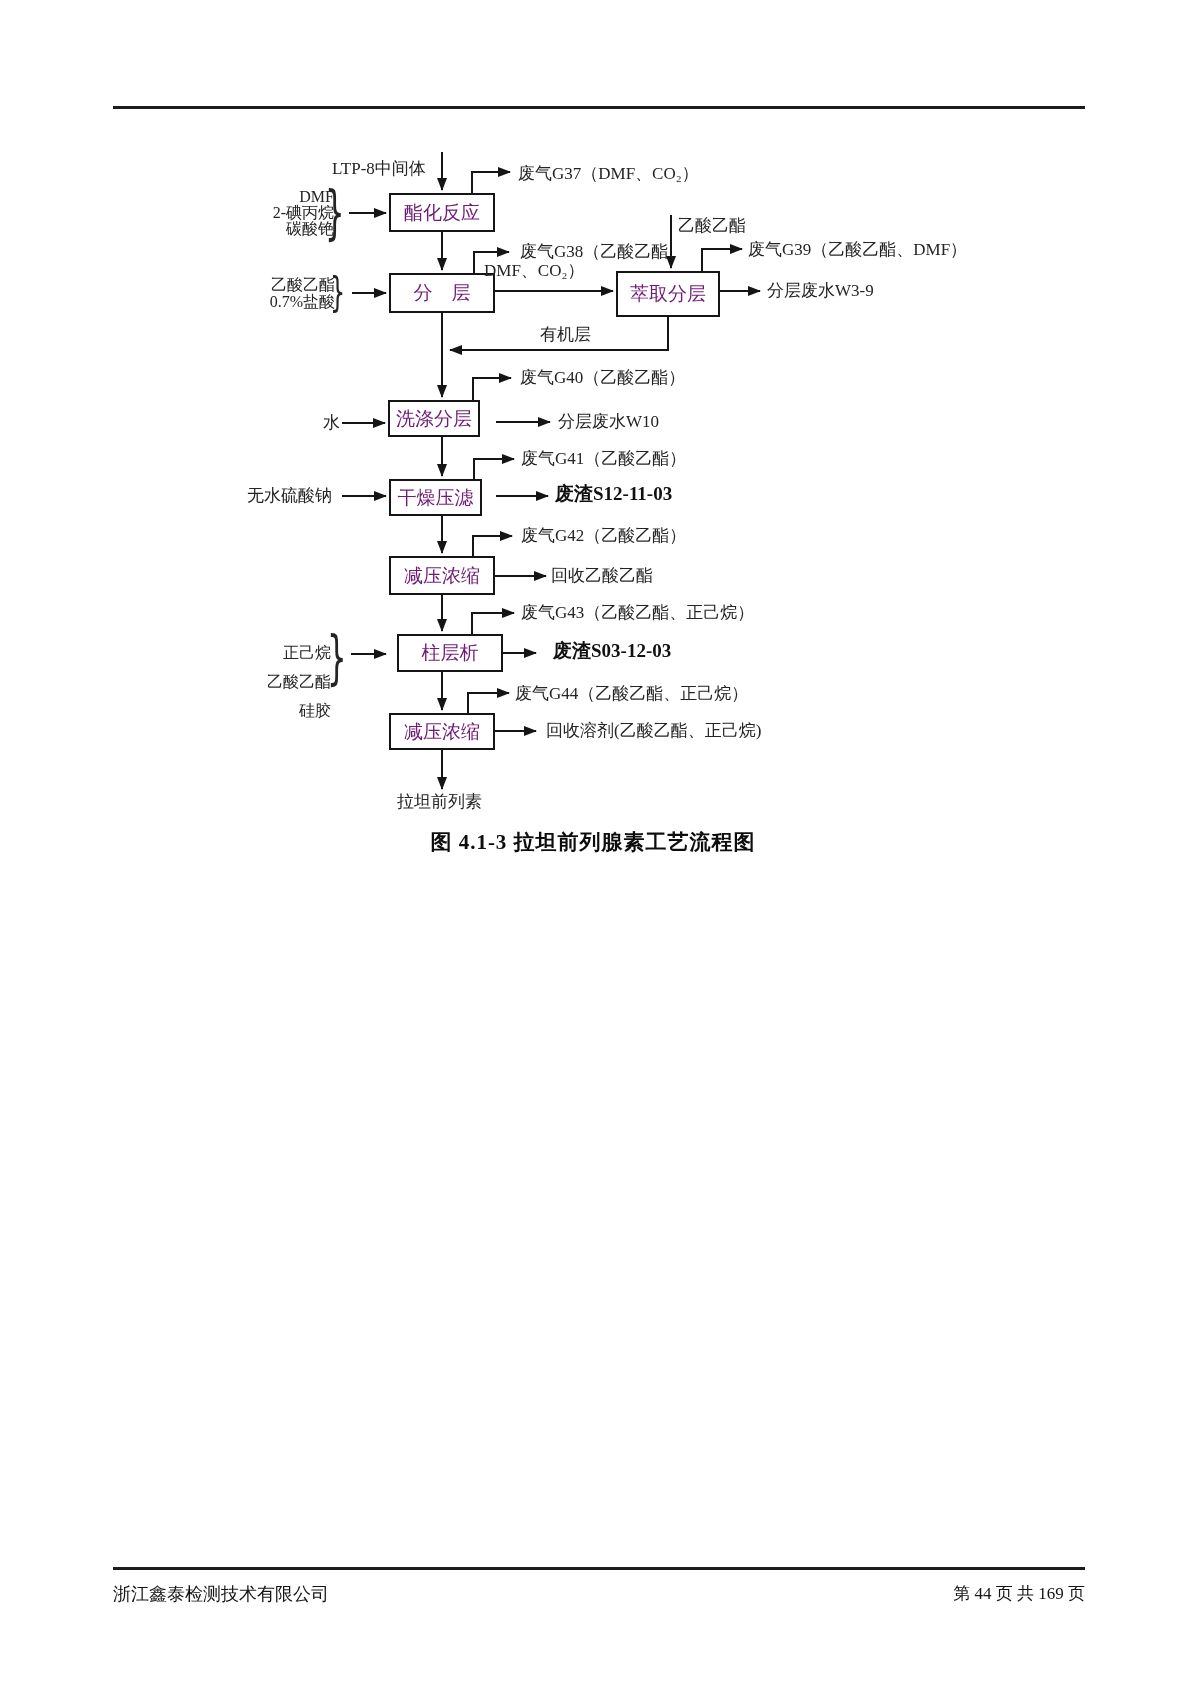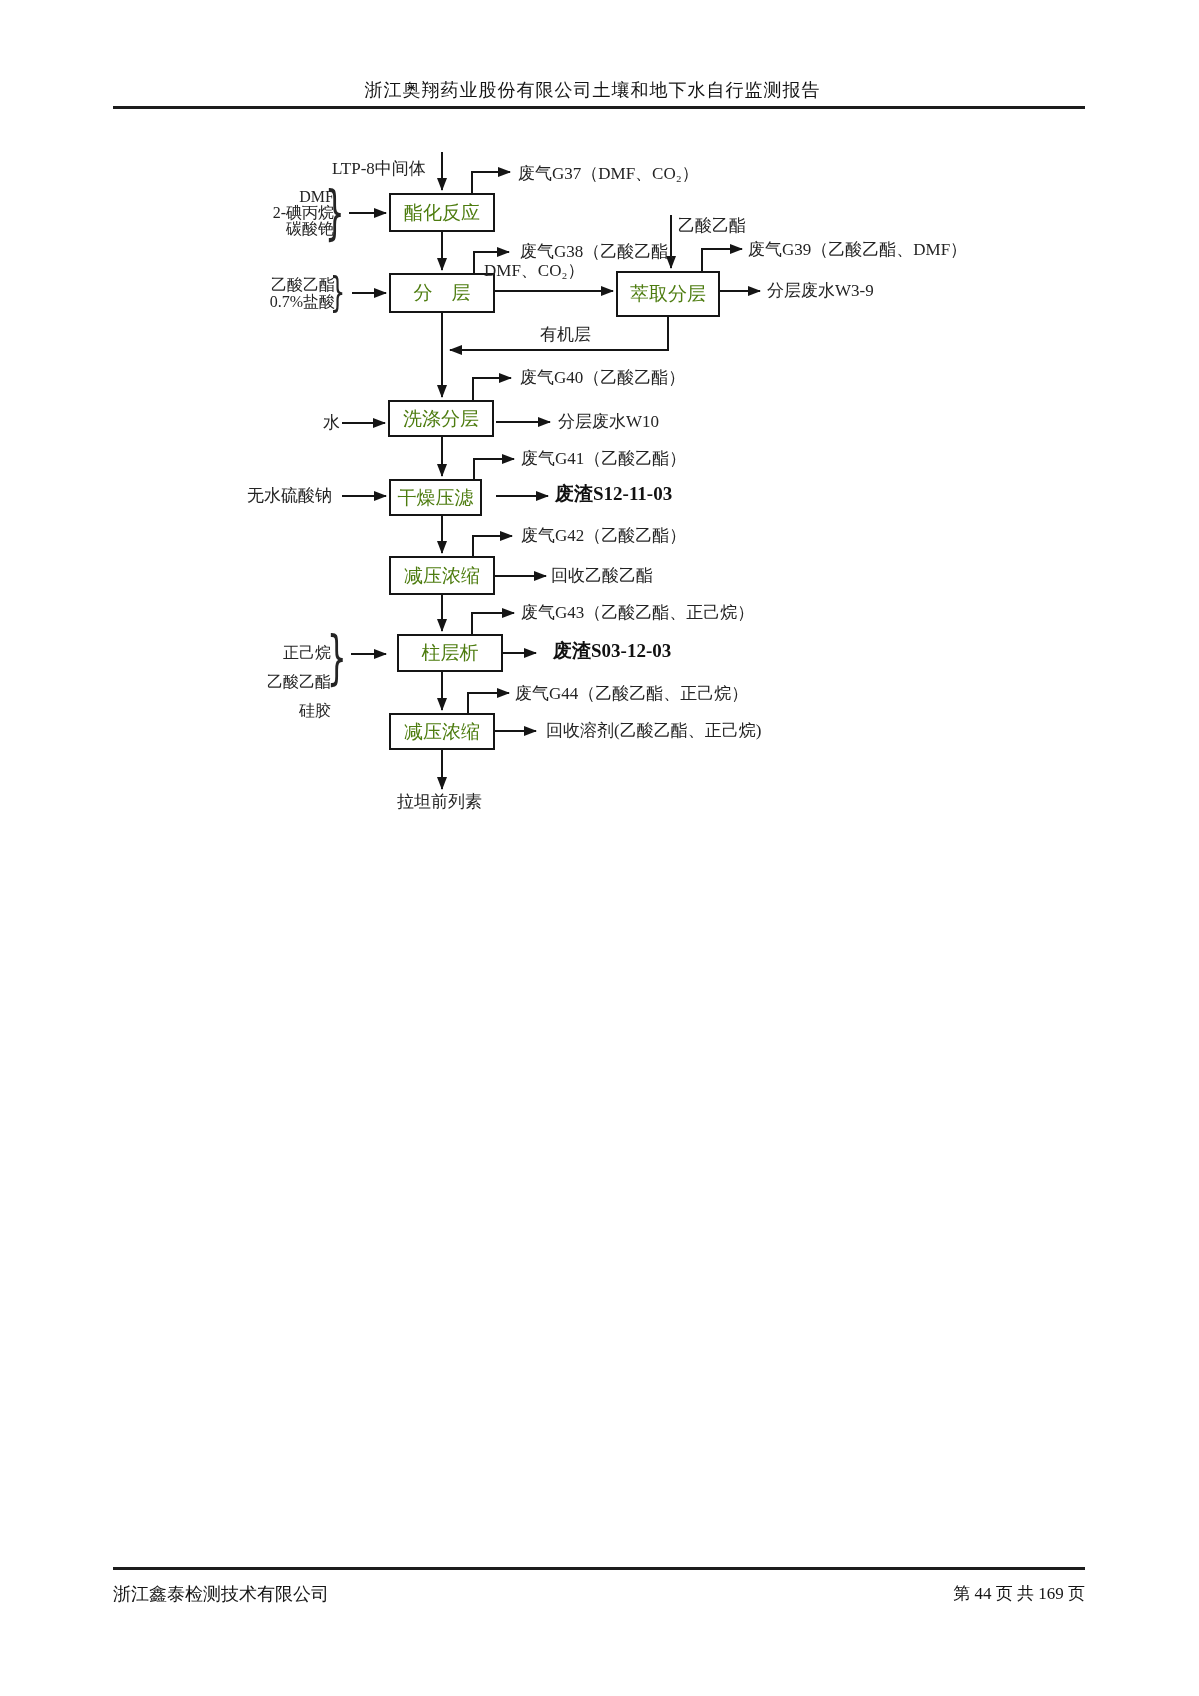--- a/index.html
+++ b/index.html
@@ -13,42 +13,41 @@
   }
   .rule{position:absolute;background:#1c1c1c;}
   .header-rule{left:113px;top:106px;width:972px;height:3px;}
   .footer-rule{left:113px;top:1567px;width:972px;height:3px;}
   .footer-company{position:absolute;left:113px;top:1582px;font-size:18px;color:#141414;}
   .footer-page{position:absolute;left:785px;top:1582px;width:300px;text-align:right;font-size:17px;color:#141414;}
   svg.connectors{position:absolute;left:0;top:0;pointer-events:none;}
   .box{
     position:absolute;border:2px solid #151515;background:#fff;
     display:flex;align-items:center;justify-content:center;
-    font-size:19px;color:#4d7c0f;box-sizing:border-box;white-space:nowrap;
+    font-size:19px;color:#701a75;box-sizing:border-box;white-space:nowrap;
   }
   .lbl{position:absolute;font-size:17px;line-height:18px;color:#242424;white-space:nowrap;}
   .lbl.bold{font-weight:bold;font-size:19px;color:#111;}
   .grp{position:absolute;text-align:right;color:#242424;}
   .grp .line{font-size:16px;line-height:16px;white-space:nowrap;}
   .grp3 .line{line-height:17px;margin-top:12px;}
   .brace{
     position:absolute;font-family:"DejaVu Sans",sans-serif;font-weight:400;color:#242424;
     transform-origin:left top;line-height:1;
   }
   .caption{
     position:absolute;left:0;top:828px;width:1186px;text-align:center;
     font-weight:bold;font-size:21px;color:#0d0d0d;letter-spacing:1px;
   }
 </style>
 </head>
 <body>
 
 <div class="page">
 
-  <div class="header-title">浙江奥翔药业股份有限公司土壤和地下水自行监测报告</div>
   <div class="rule header-rule"></div>
 
   <svg class="connectors" width="1199" height="1696" viewBox="0 0 1199 1696">
     <defs>
       <marker id="arw" viewBox="0 0 13 10" refX="12" refY="5" markerWidth="13" markerHeight="10" orient="auto" markerUnits="userSpaceOnUse">
         <path d="M0,0 L13,5 L0,10 Z" fill="#151515"></path>
       </marker>
     </defs>
     <g fill="none" stroke="#151515" stroke-width="2">
       <path marker-end="url(#arw)" d="M442 152 L442 190"></path>
@@ -80,21 +79,21 @@
       <path marker-end="url(#arw)" d="M442 672 L442 710"></path>
       <path marker-end="url(#arw)" d="M468 713 L468 693 L509 693"></path>
       <path marker-end="url(#arw)" d="M495 731 L536 731"></path>
       <path marker-end="url(#arw)" d="M442 750 L442 789"></path>
     </g>
   </svg>
 
   <div class="box" style="left:389px;top:193px;width:106px;height:39px">酯化反应</div>
   <div class="box" style="left:389px;top:273px;width:106px;height:40px">分　层</div>
   <div class="box" style="left:616px;top:271px;width:104px;height:46px">萃取分层</div>
-  <div class="box" style="left:388px;top:400px;width:106px;height:37px">洗涤分层</div>
+  <div class="box" style="left:388px;top:400px;width:92px;height:37px">洗涤分层</div>
   <div class="box" style="left:389px;top:479px;width:93px;height:37px">干燥压滤</div>
   <div class="box" style="left:389px;top:556px;width:106px;height:39px">减压浓缩</div>
   <div class="box" style="left:397px;top:634px;width:106px;height:38px">柱层析</div>
   <div class="box" style="left:389px;top:713px;width:106px;height:37px">减压浓缩</div>
 
   <div class="lbl" style="left:332px;top:160px">LTP-8中间体</div>
 
   <div class="grp" style="left:244px;top:189px;width:90px">
     <div class="line">DMF</div>
     <div class="line">2-碘丙烷</div>
@@ -130,18 +129,19 @@
   <div class="lbl" style="left:521px;top:450px">废气G41（乙酸乙酯）</div>
   <div class="lbl bold" style="left:555px;top:485px">废渣S12-11-03</div>
   <div class="lbl" style="left:521px;top:527px">废气G42（乙酸乙酯）</div>
   <div class="lbl" style="left:551px;top:567px">回收乙酸乙酯</div>
   <div class="lbl" style="left:521px;top:604px">废气G43（乙酸乙酯、正己烷）</div>
   <div class="lbl bold" style="left:553px;top:642px">废渣S03-12-03</div>
   <div class="lbl" style="left:515px;top:685px">废气G44（乙酸乙酯、正己烷）</div>
   <div class="lbl" style="left:546px;top:722px">回收溶剂(乙酸乙酯、正己烷)</div>
   <div class="lbl" style="left:397px;top:793px">拉坦前列素</div>
 
+  <div class="caption">图 4.1-3 拉坦前列腺素工艺流程图</div>
 
   <div class="rule footer-rule"></div>
   <div class="footer-company">浙江鑫泰检测技术有限公司</div>
   <div class="footer-page">第 44 页 共 169 页</div>
 
 </div>
 
 </body></html>

